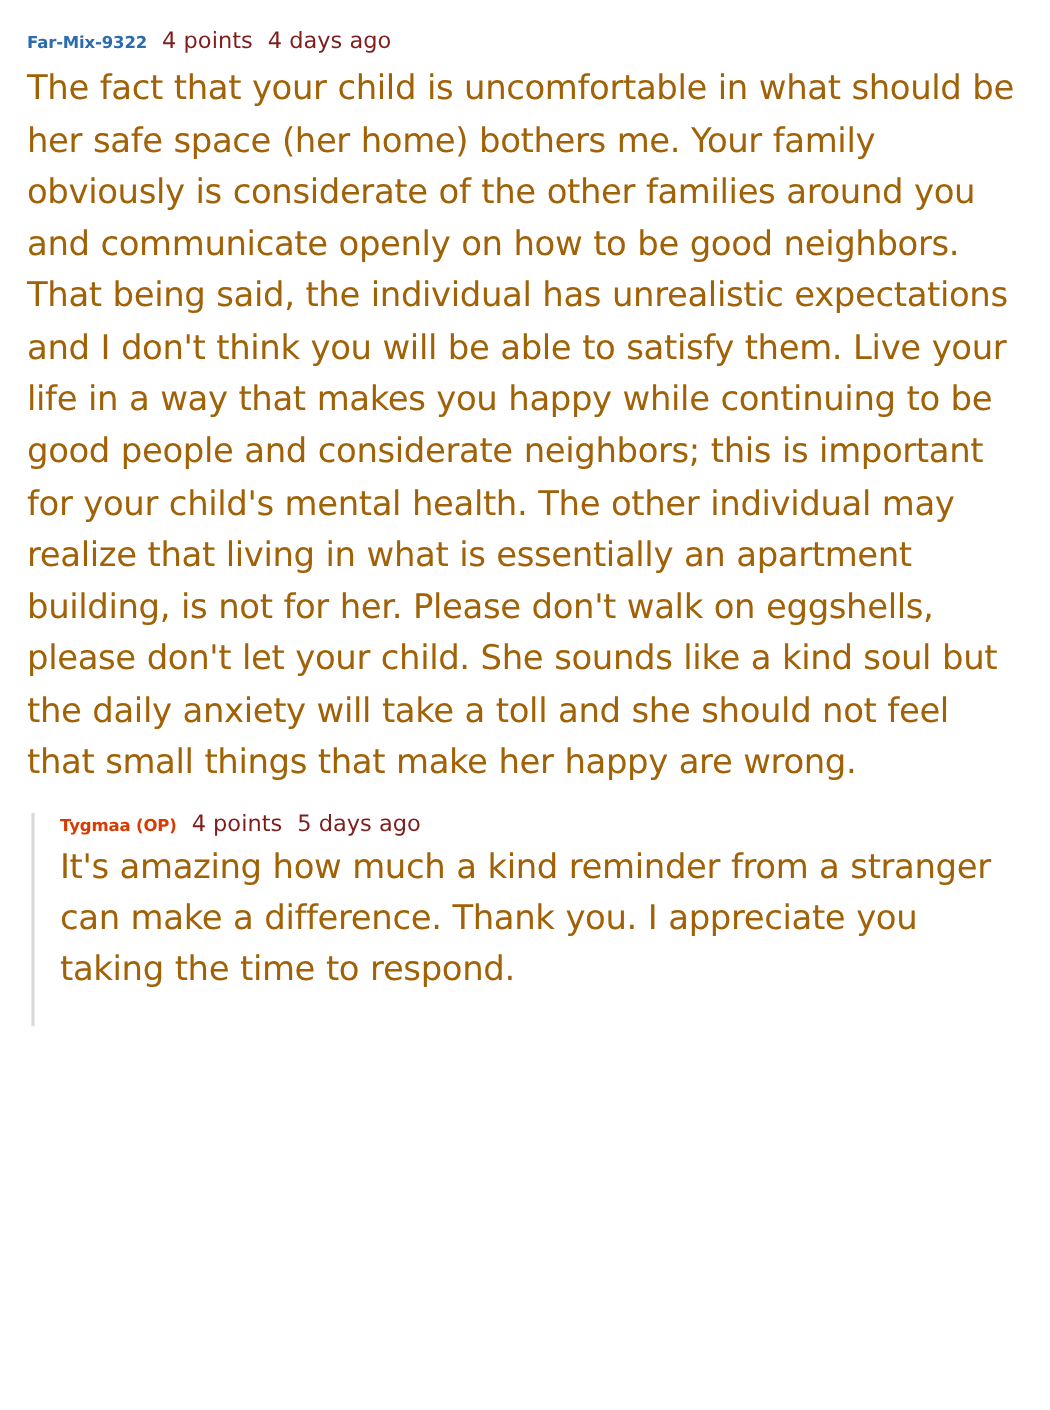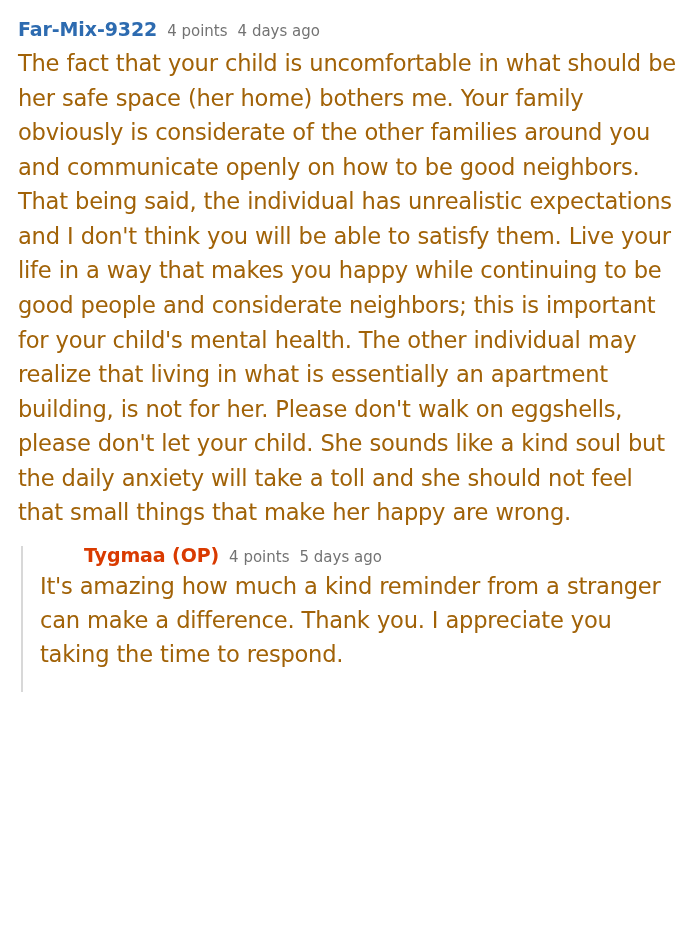--- a/index.html
+++ b/index.html
@@ -23,31 +23,31 @@
     position: relative;
   }
   .comment-header {
     display: flex;
     align-items: baseline;
     gap: 10px;
     margin-bottom: 6px;
     white-space: nowrap;
   }
   .author {
-    font-size: 19px;
+    font-size: 11px;
     font-weight: bold;
     color: #2d6bb0;
     letter-spacing: -0.1px;
   }
   .author.op {
     color: #d93a00;
   }
   .meta {
     font-size: 15px;
-    color: #737373;
+    color: #7f1d1d;
     font-weight: normal;
   }
   .body-text {
     font-size: 22.6px;
     line-height: 1.53;
     color: #a16207;
     letter-spacing: -0.25px;
     word-spacing: 0.3px;
   }
   .reply {
@@ -62,21 +62,20 @@
     bottom: -20px;
     width: 1.5px;
     background: #d8d8d8;
   }
   .reply .body-text {
     font-size: 22.6px;
     line-height: 1.5;
   }
   .reply .comment-header {
     margin-bottom: 4px;
-    margin-left: 44px;
   }
 </style>
 </head>
 <body>
 
 <div class="thread">
 
   <div class="comment">
     <div class="comment-header">
       <span class="author">Far-Mix-9322</span>

